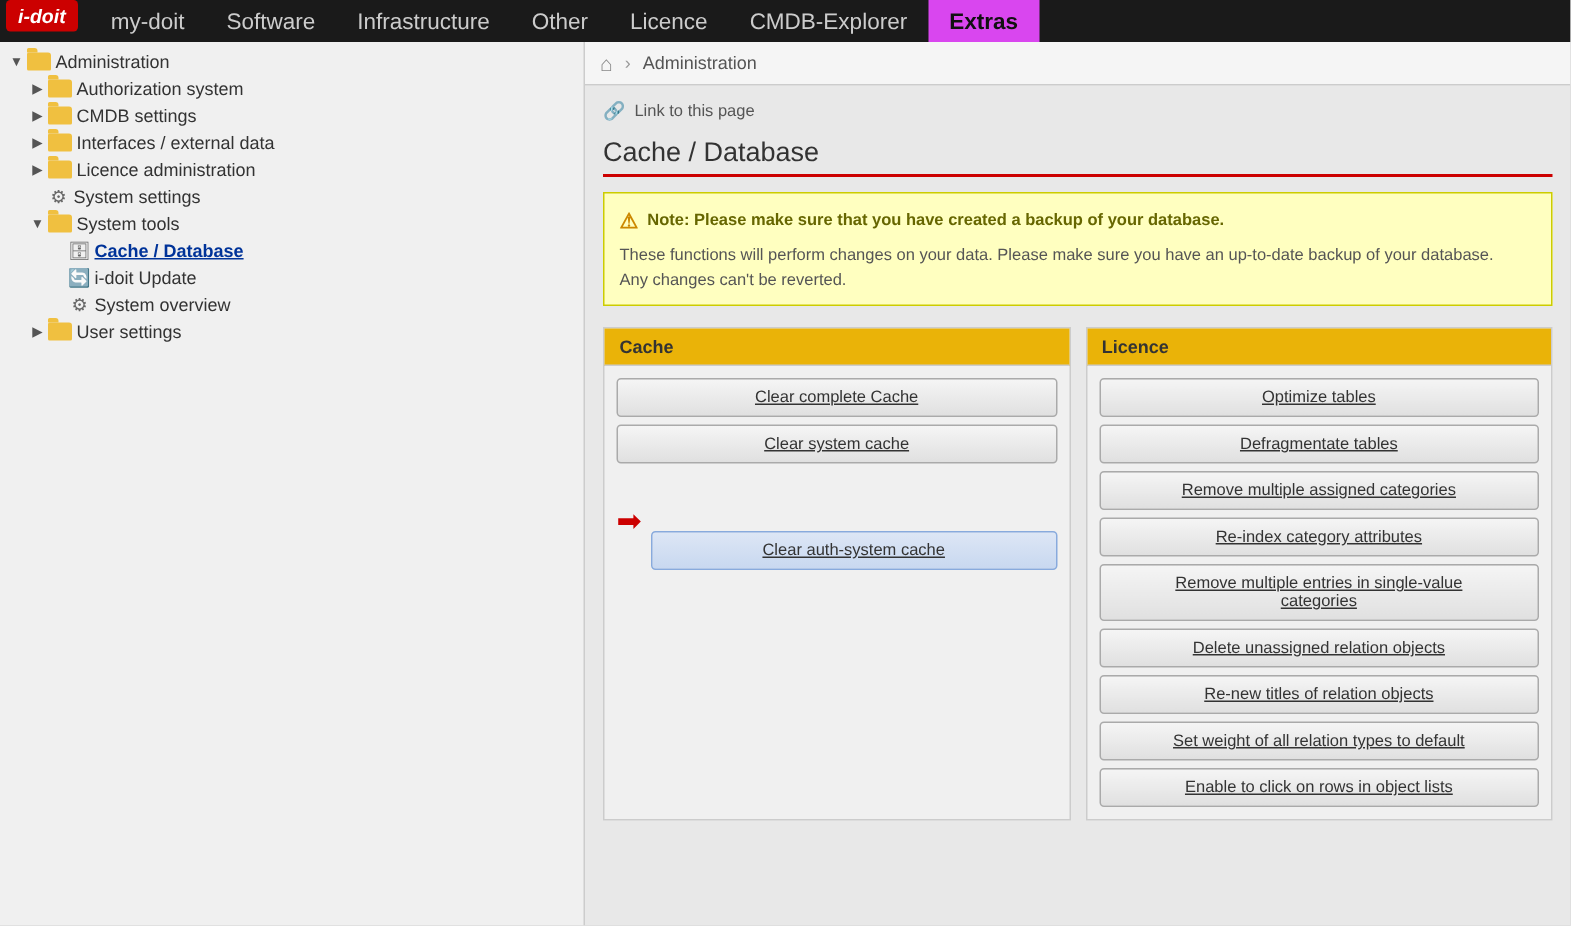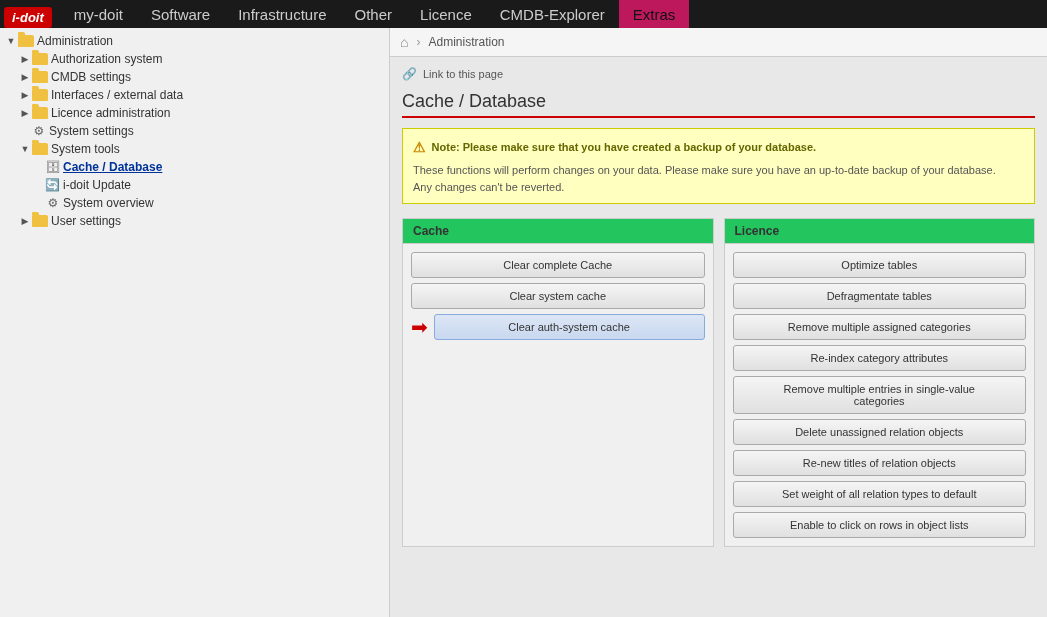--- a/index.html
+++ b/index.html
@@ -1,22 +1,22 @@
 <!DOCTYPE html>
 <html><head>
   <meta charset="utf-8">
   <style>
     * { margin: 0; padding: 0; box-sizing: border-box; }
     body { font-family: Arial, Helvetica, sans-serif; font-size: 12px; background: #d0d0d0; width: 1047px; height: 617px; overflow: hidden; }
 
     
-    .top-nav { background: #1a1a1a; height: 28px; display: flex; align-items: flex-end; padding: 0 4px; }
+    .top-nav { background: #1a1a1a; height: 28px; display: flex; align-items: flex-start; padding: 0 4px; }
     .logo { background: #cc0000; color: white; font-weight: bold; font-size: 13px; padding: 3px 8px; border-radius: 3px; margin-right: 8px; font-style: italic; }
     .nav-item { color: #ccc; padding: 0 14px; height: 28px; display: flex; align-items: center; cursor: pointer; font-size: 15px; }
-    .nav-item.active-white { background: #be185d; color: #111; }
+    .nav-item.active-white { background: #d946ef; color: #111; font-weight: bold; }
 
     
     .layout { display: flex; height: calc(617px - 28px); }
 
     
     .sidebar { width: 390px; background: #f0f0f0; border-right: 1px solid #ccc; overflow-y: auto; padding: 4px 0; flex-shrink: 0; }
     .sidebar-item { display: flex; align-items: center; padding: 2px 4px; cursor: pointer; user-select: none; }
     .expand-icon { width: 14px; height: 14px; display: inline-flex; align-items: center; justify-content: center; font-size: 9px; color: #555; flex-shrink: 0; }
     .folder-icon { width: 16px; height: 12px; background: #f0c040; border-radius: 1px 2px 1px 1px; margin-right: 3px; flex-shrink: 0; position: relative; }
     .folder-icon::before { content: ''; position: absolute; top: -3px; left: 0; width: 7px; height: 3px; background: #f0c040; border-radius: 1px 2px 0 0; }
@@ -44,26 +44,26 @@
     .link-icon { font-size: 12px; }
 
     
     .warning-box { background: #ffffc0; border: 1px solid #cccc00; padding: 8px 10px; margin-bottom: 14px; font-size: 11px; line-height: 1.5; }
     .warning-title { font-weight: bold; color: #666600; display: flex; align-items: center; gap: 6px; }
     .warning-icon { color: #cc8800; font-size: 14px; }
 
     
     .two-col { display: flex; gap: 10px; }
     .col-panel { flex: 1; background: #f0f0f0; border: 1px solid #ccc; }
-    .col-header { background: #22c55e; border-bottom: 1px solid #ccc; padding: 5px 10px; font-weight: bold; font-size: 12px; color: #333; }
+    .col-header { background: #eab308; border-bottom: 1px solid #ccc; padding: 5px 10px; font-weight: bold; font-size: 12px; color: #333; }
     .col-body { padding: 8px; display: flex; flex-direction: column; gap: 5px; }
 
     
-    .action-btn { background: linear-gradient(to bottom, #f5f5f5, #e0e0e0); border: 1px solid #aaa; border-radius: 3px; padding: 6px 24px; font-size: 11px; color: #333; cursor: pointer; text-align: center; width: 100%; display: block; }
-    .action-btn.highlighted { background: linear-gradient(to bottom, #dde6f5, #c8d8f0); border-color: #88aadd; }
+    .action-btn { background: linear-gradient(to bottom, #f5f5f5, #e0e0e0); border: 1px solid #aaa; border-radius: 3px; padding: 6px 24px; font-size: 11px; color: #333; cursor: pointer; text-align: center; width: 100%; display: block; text-decoration: underline; }
+    .action-btn.highlighted { background: linear-gradient(to bottom, #dde6f5, #c8d8f0); border-color: #88aadd; margin-top: 40px; }
 
     
     .arrow-row { display: flex; align-items: center; }
     .red-arrow { color: #cc0000; font-size: 20px; margin-right: 6px; flex-shrink: 0; }
   </style>
 </head>
 <body>
 
 <div class="top-nav">
   <div class="logo">i-doit</div>

